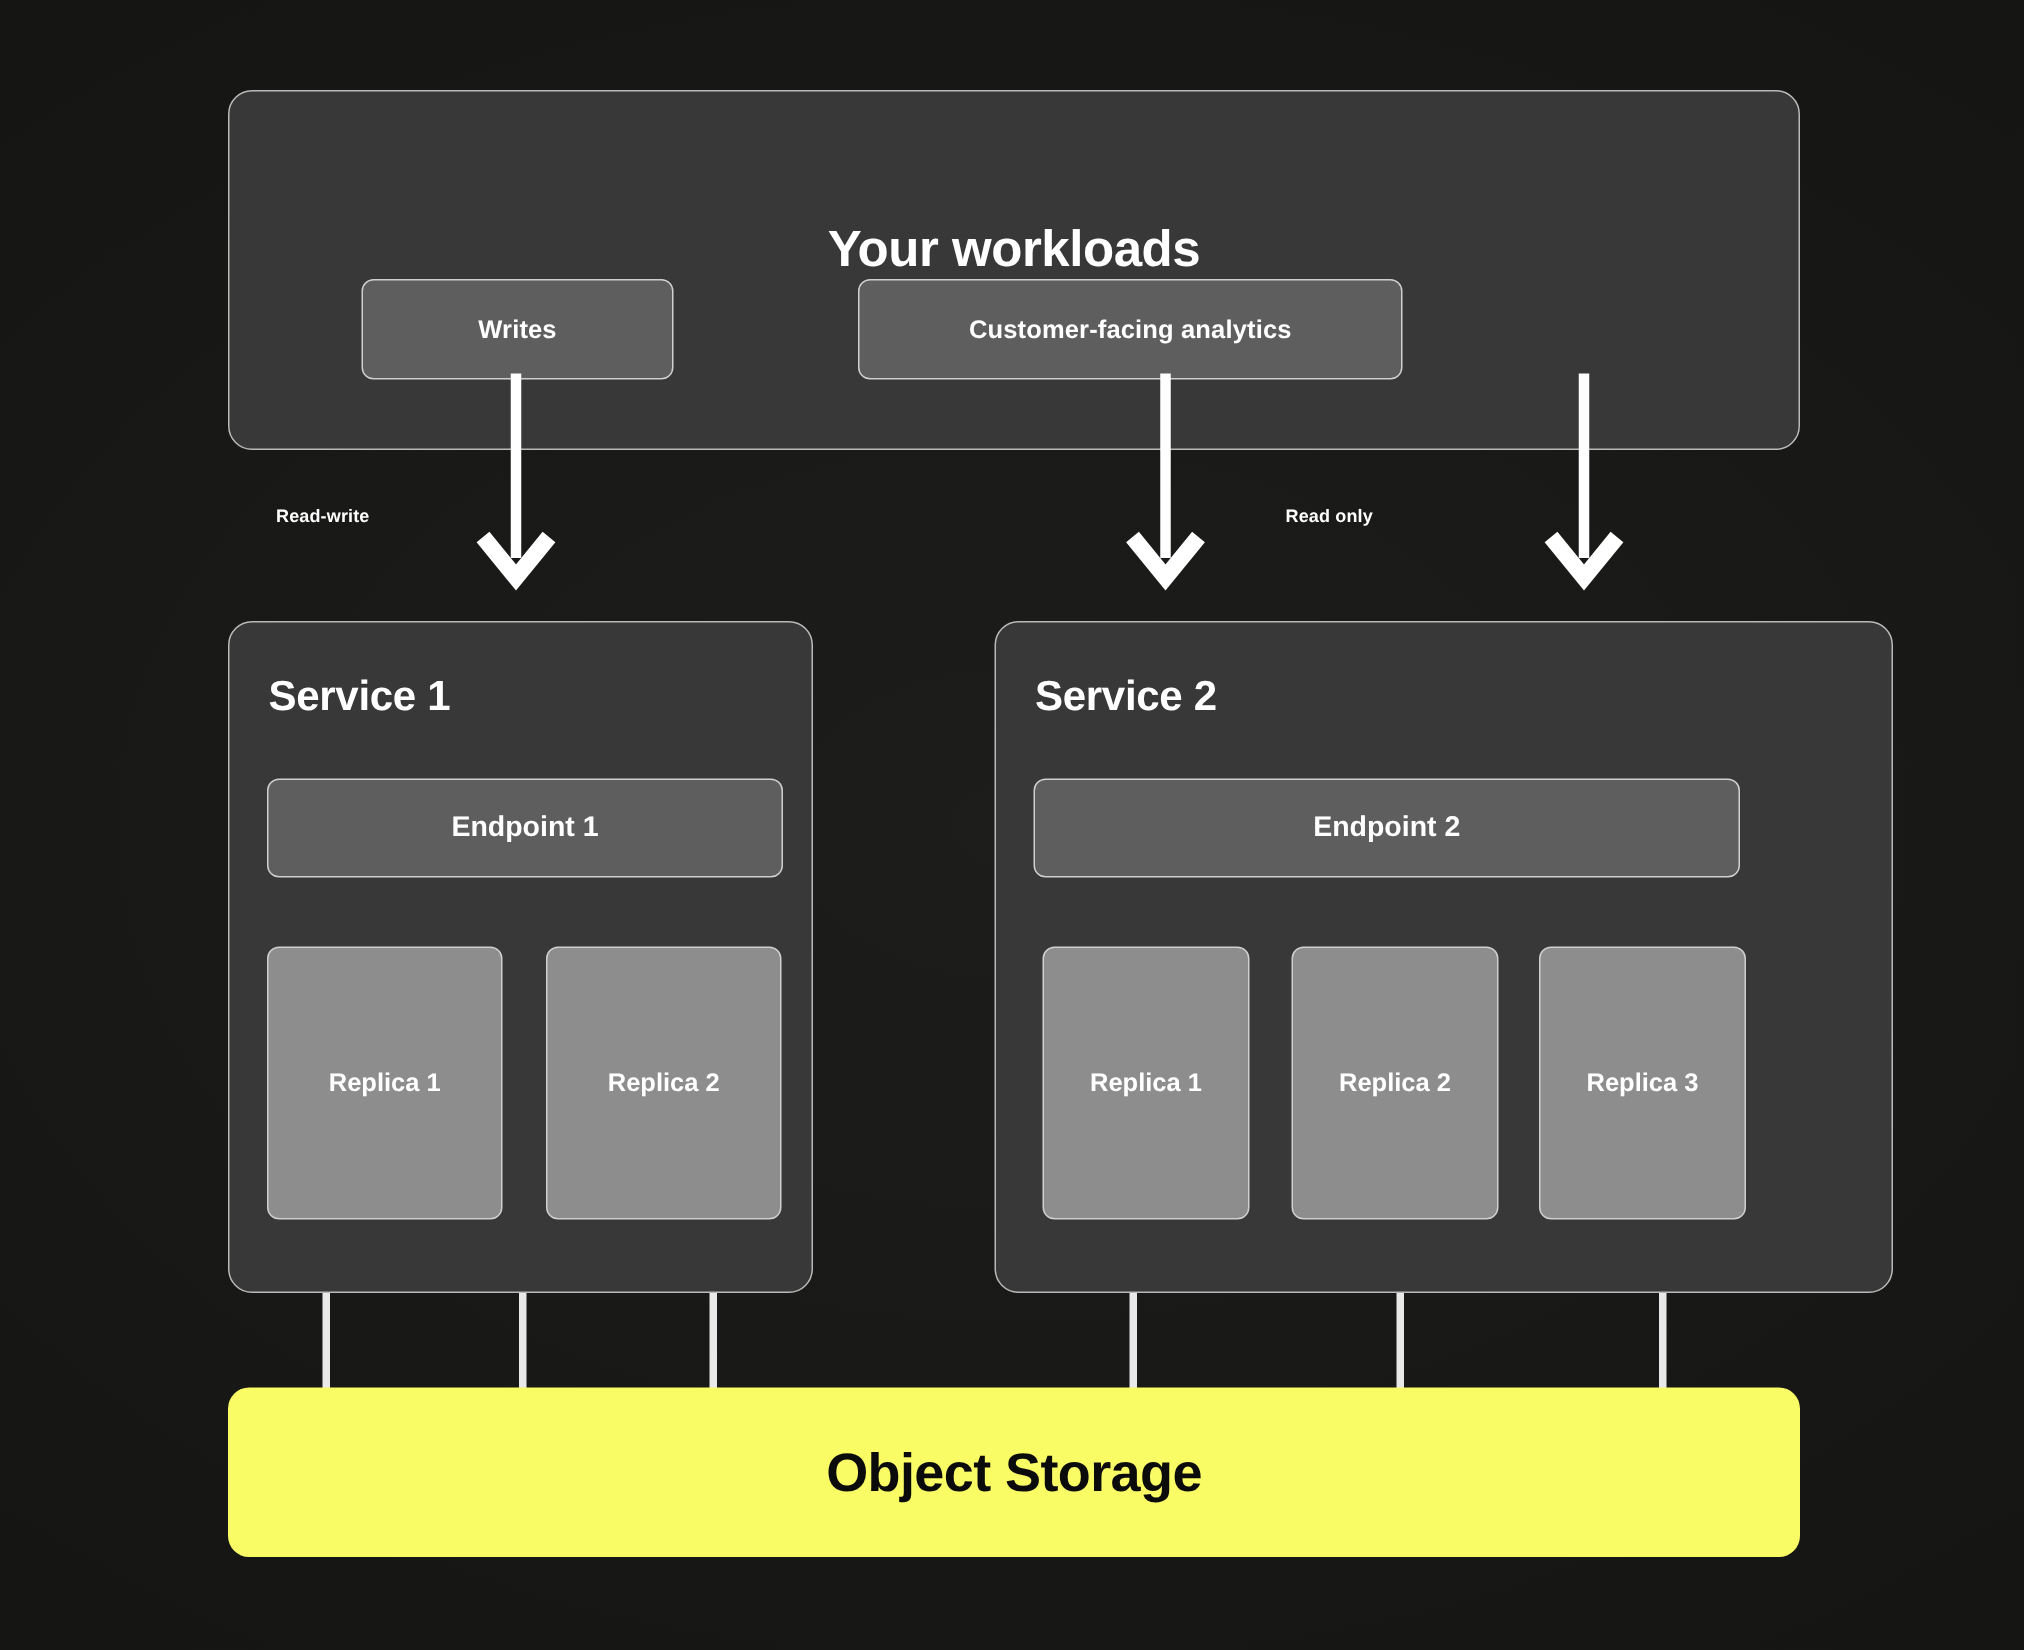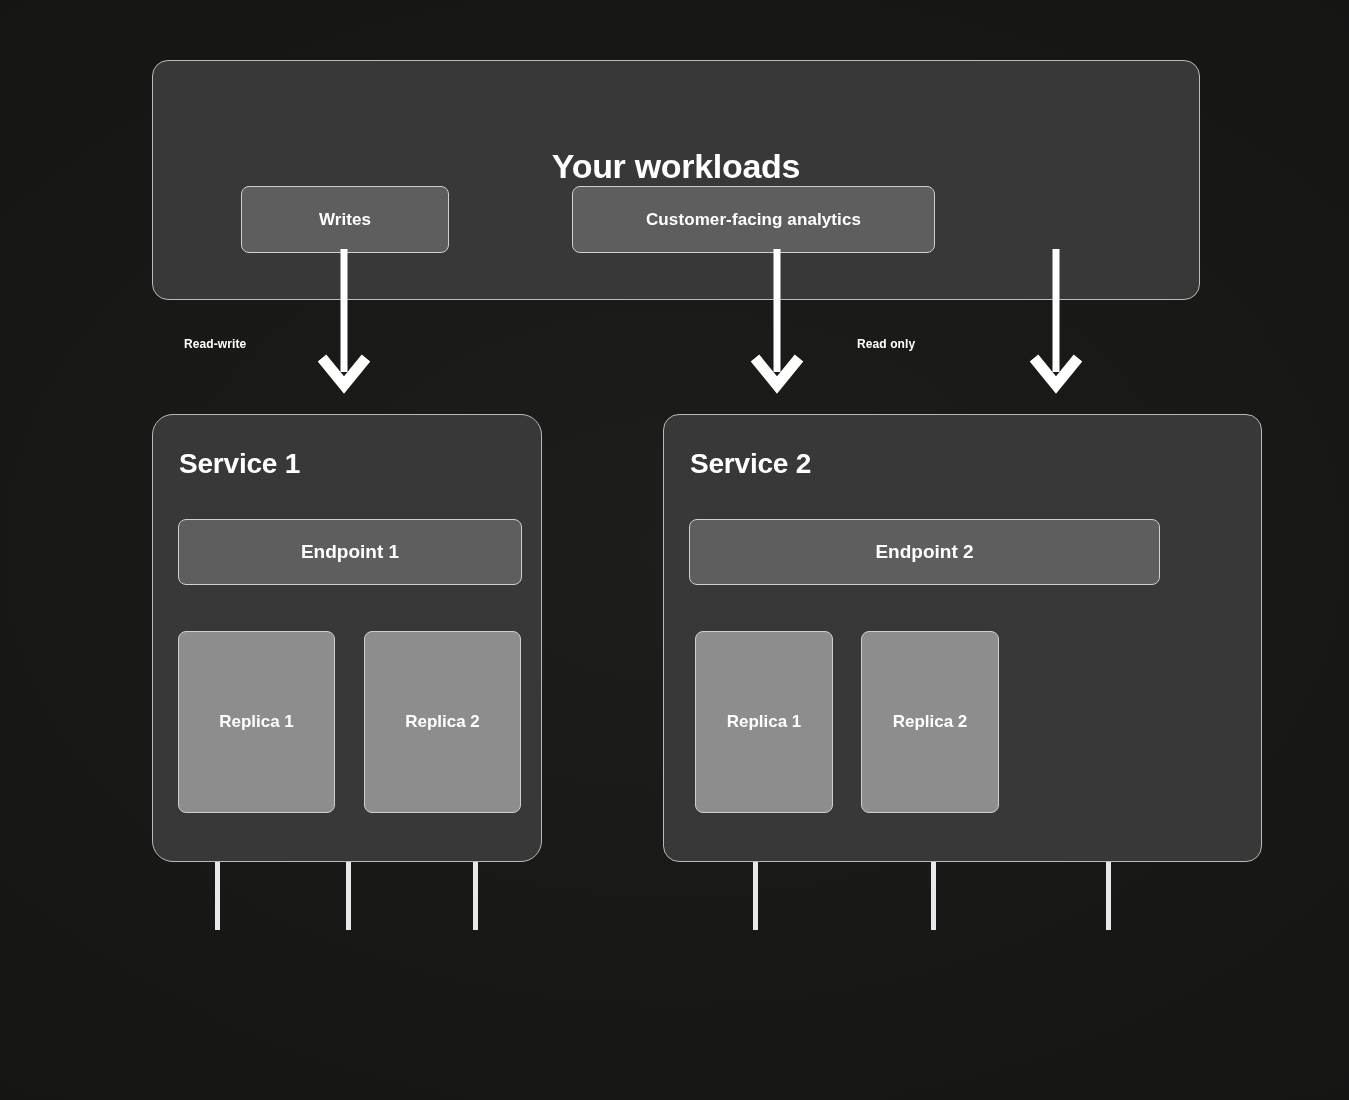--- a/index.html
+++ b/index.html
@@ -80,21 +80,20 @@
   }
   #label-read-write { left: 184px; top: 337px; }
   #label-read-only  { left: 857px; top: 337px; }
 
   
   #service1-panel {
     left: 152px;
     top: 414px;
     width: 390px;
     height: 448px;
-    border-radius: 21px;
   }
   #service2-panel {
     left: 663px;
     top: 414px;
     width: 599px;
     height: 448px;
   }
   .service-title {
     position: absolute;
     left: 26px;
@@ -213,23 +212,27 @@
     <div class="endpoint" id="endpoint1">Endpoint 1</div>
     <div class="replica s1" id="s1-rep1">Replica 1</div>
     <div class="replica s1" id="s1-rep2">Replica 2</div>
   </div>
 
   <div class="panel" id="service2-panel">
     <div class="service-title">Service 2</div>
     <div class="endpoint" id="endpoint2">Endpoint 2</div>
     <div class="replica s2" id="s2-rep1">Replica 1</div>
     <div class="replica s2" id="s2-rep2">Replica 2</div>
+    <div class="replica s2" id="s2-rep3">Replica 3</div>
   </div>
 
   <div class="connector" style="left:215px;"></div>
   <div class="connector" style="left:346px;"></div>
   <div class="connector" style="left:473px;"></div>
   <div class="connector" style="left:753px;"></div>
   <div class="connector" style="left:931px;"></div>
   <div class="connector" style="left:1106px;"></div>
 
+  <div id="object-storage">
+    <span id="object-storage-label">Object Storage</span>
+  </div>
 
 </div>
 
 </body></html>

